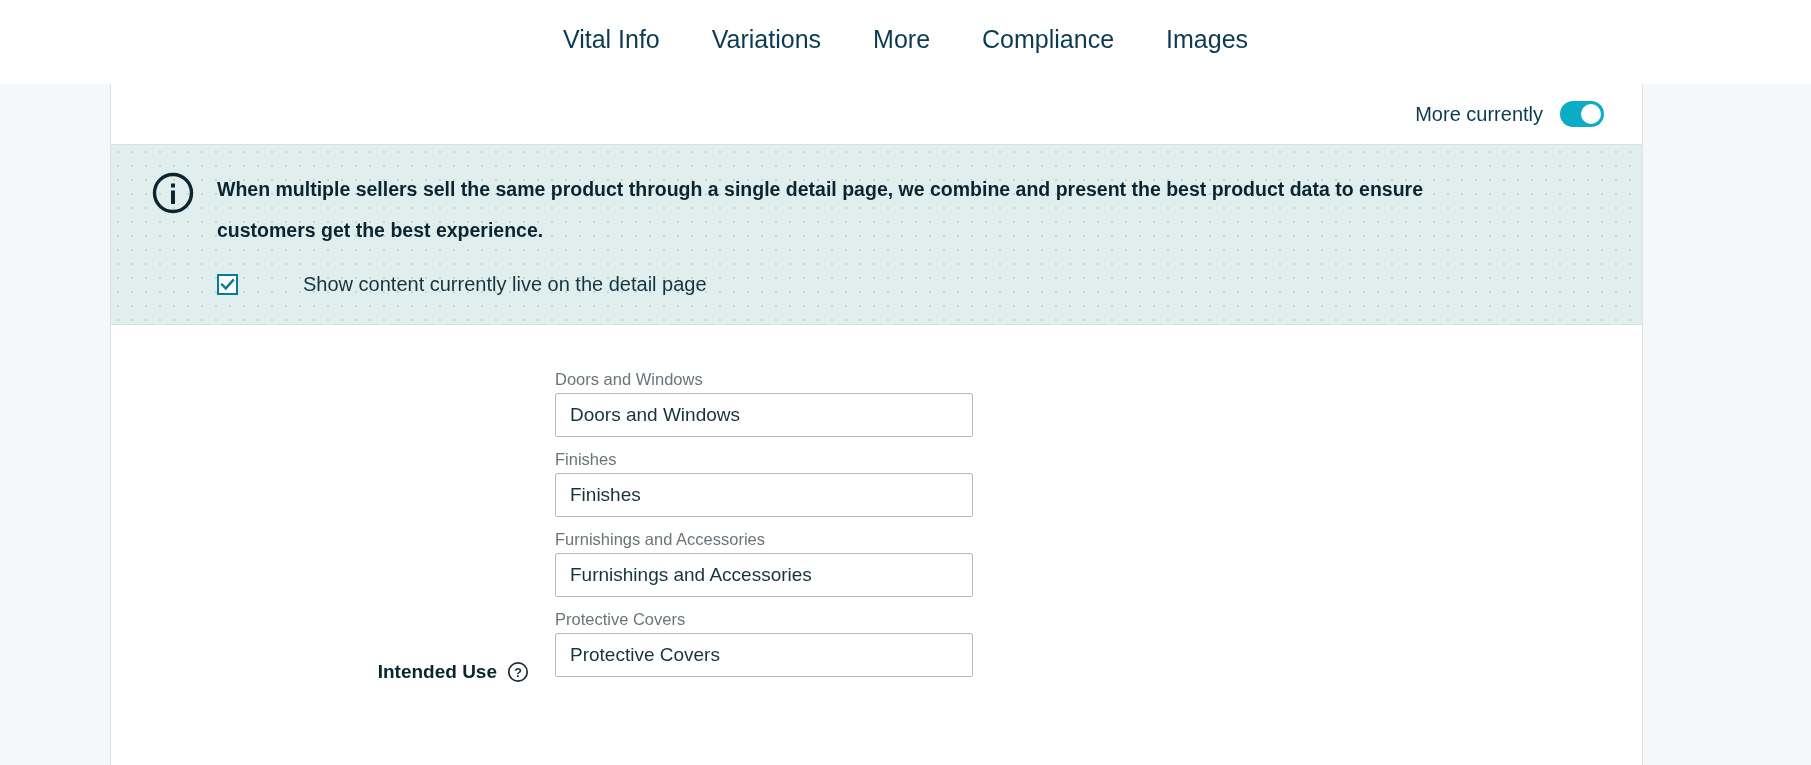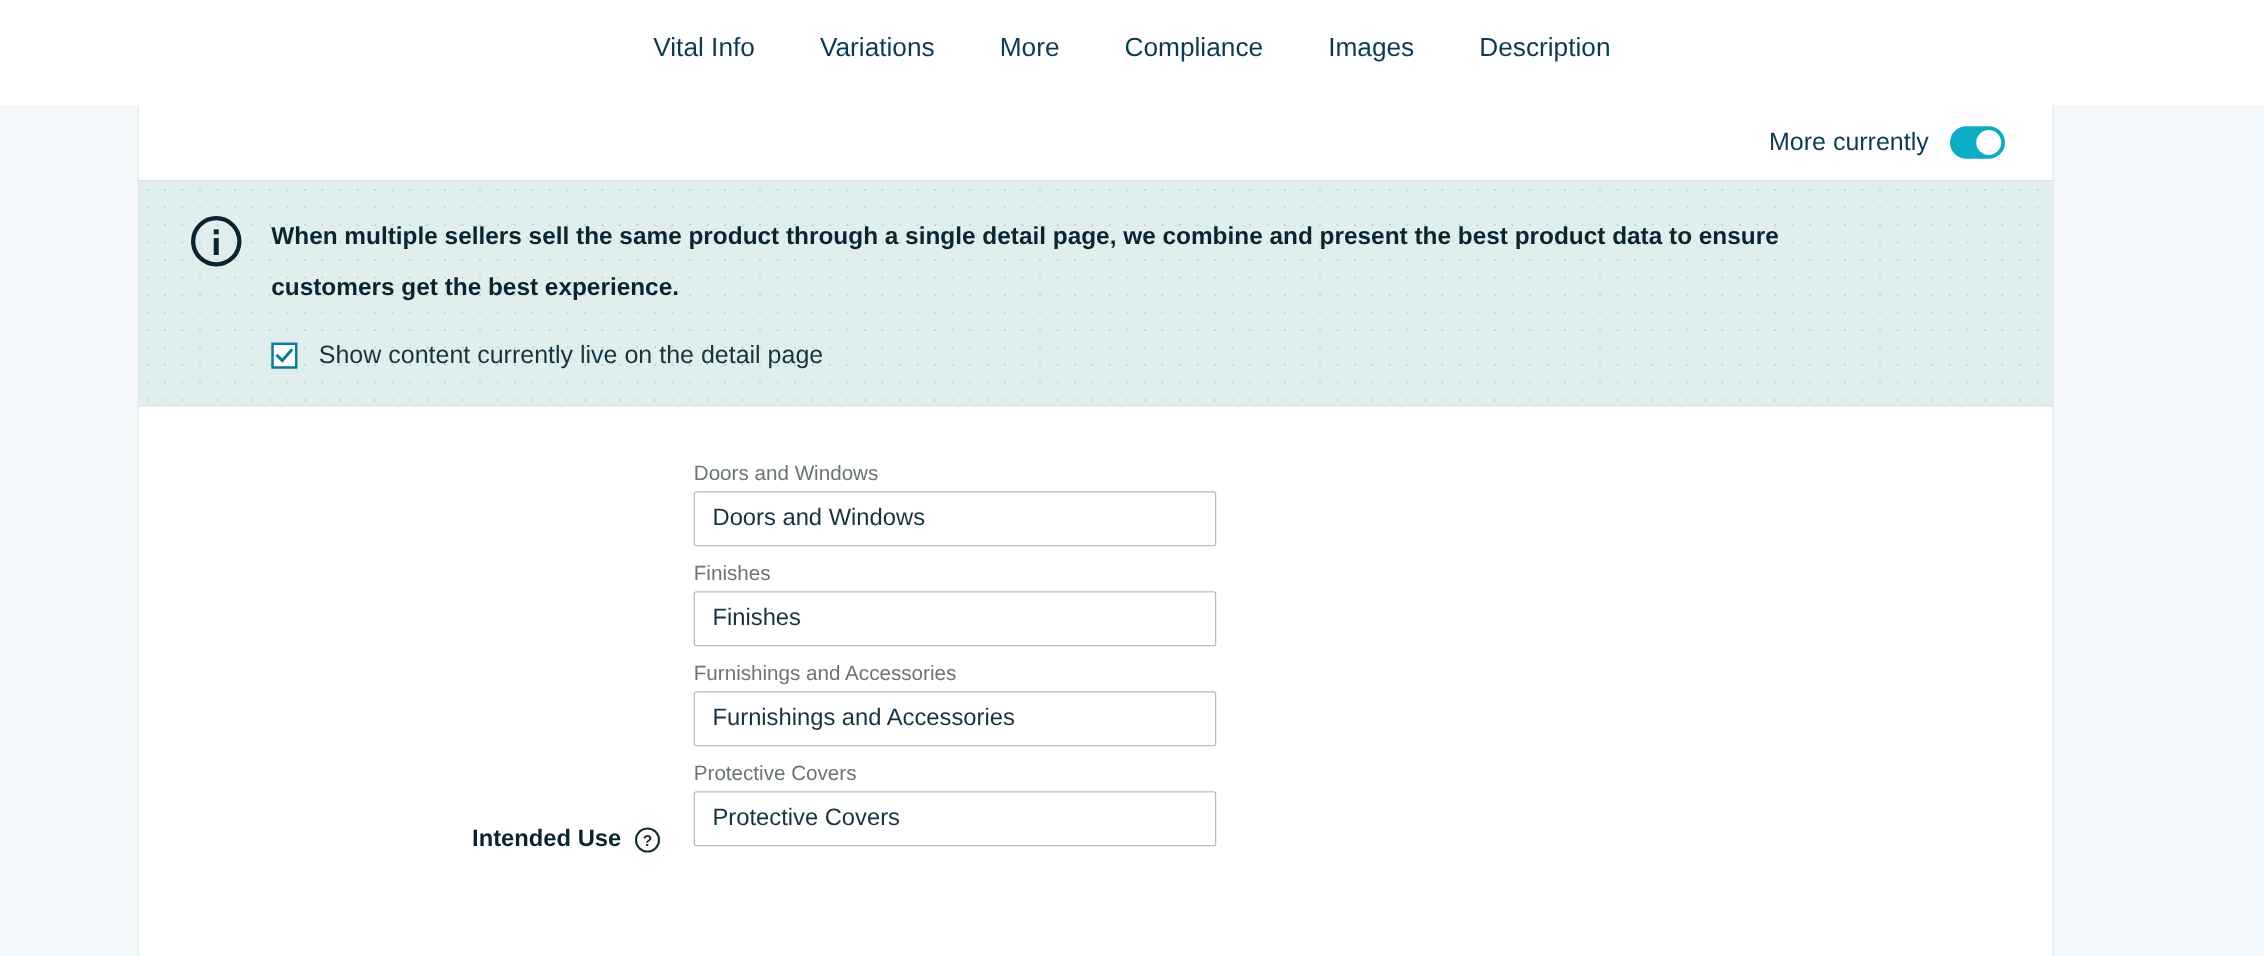--- a/index.html
+++ b/index.html
@@ -27,21 +27,21 @@
   }
   .tabs {
     display: flex;
     align-items: flex-start;
     height: 84px;
     gap: 0px;
   }
   .tab {
     position: relative;
     padding: 26px 26px 0 26px;
-    font-size: 21px;
+    font-size: 25px;
     color: #0b3b52;
     line-height: 26px;
     white-space: nowrap;
     cursor: pointer;
     height: 84px;
     box-sizing: border-box;
   }
   .tab.active {
     font-weight: bold;
     color: #0a2d3d;
@@ -137,20 +137,21 @@
     font-weight: bold;
     line-height: 41px;
     color: #0a2530;
     max-width: 1310px;
   }
   .banner-check {
     display: flex;
     align-items: center;
     margin-top: 22px;
     margin-left: 76px;
+    gap: 48px;
   }
   .cb {
     width: 21px;
     height: 21px;
     border: 2px solid #067d95;
     background: #ffffff;
     box-sizing: border-box;
     position: relative;
     flex: none;
     cursor: pointer;
@@ -229,21 +230,20 @@
 </head>
 <body>
 
 <div class="tabbar">
   <div class="tabs">
     <div class="tab"><span>Vital Info</span></div>
     <div class="tab"><span>Variations</span></div>
     <div class="tab"><span>More</span></div>
     <div class="tab"><span>Compliance</span></div>
     <div class="tab"><span>Images</span></div>
-    <div class="tab"><span>Description</span></div>
   </div>
 </div>
 
 <div class="page">
   <div class="panel">
 
     <div class="attr-row">
       <span class="attr-label">More currently</span>
       <div class="toggle">
         <div class="knob"></div>

